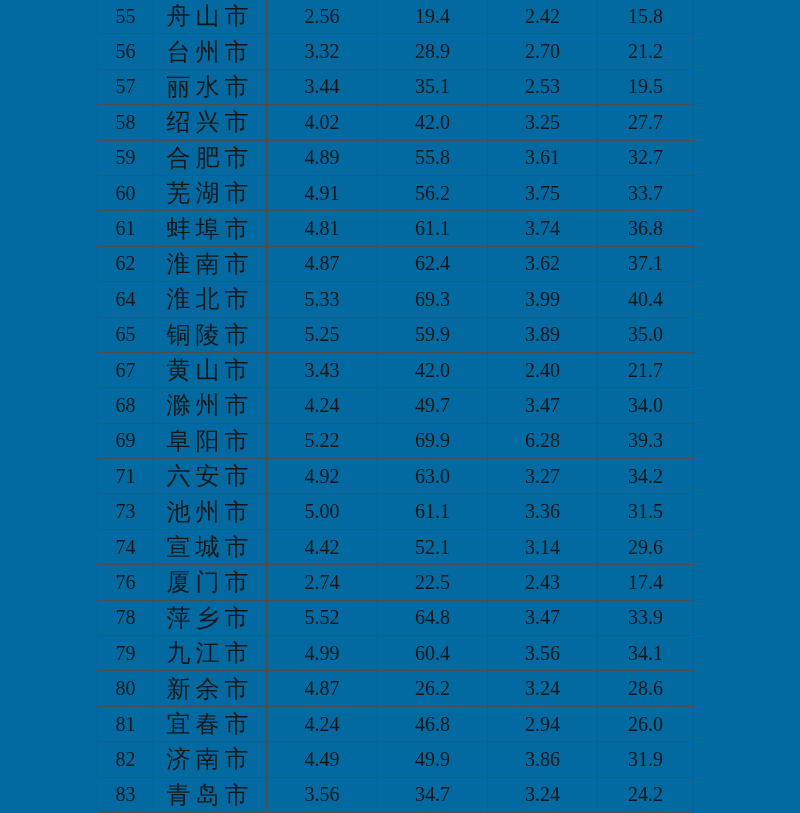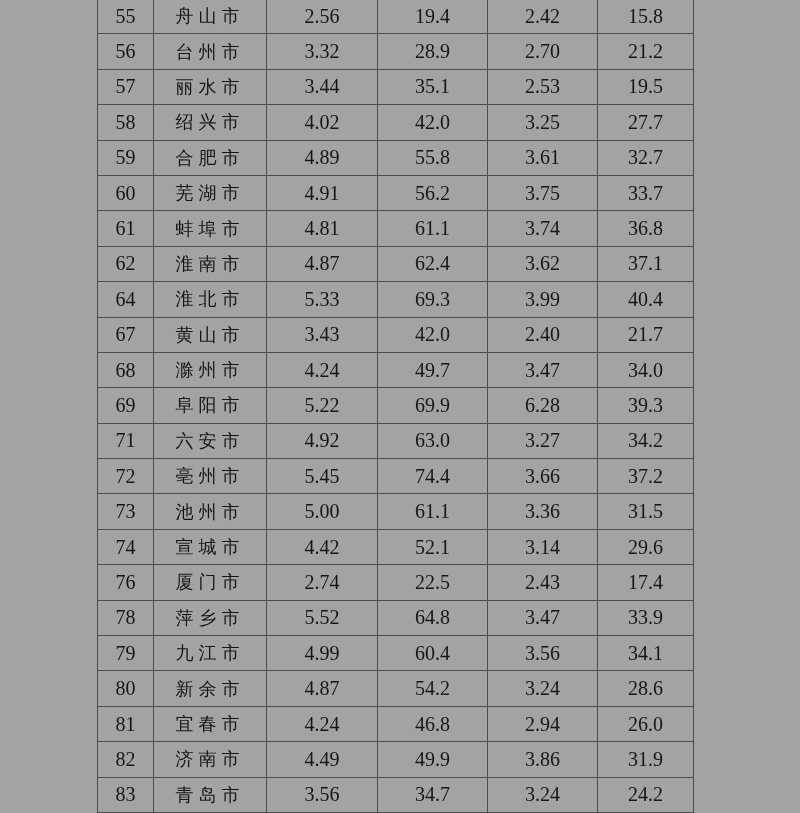--- a/index.html
+++ b/index.html
@@ -7,21 +7,21 @@
     padding: 0;
     width: 800px;
     height: 813px;
     background: #ffffff;
     overflow: hidden;
   }
   .page {
     position: relative;
     width: 800px;
     height: 813px;
-    background: #a3a3a3;
+    background: #0369a1;
   }
   table.data-table {
     position: absolute;
     left: 97px;
     top: -2px;
     width: 596px;
     height: 815px;
     border-collapse: collapse;
     table-layout: fixed;
   }
@@ -31,21 +31,21 @@
     vertical-align: middle;
     padding: 0;
     font-family: "Liberation Serif", "DejaVu Serif", serif;
     color: #161616;
     white-space: nowrap;
     overflow: hidden;
   }
   td.col-no   { font-size: 20px; }
   td.col-num  { font-size: 20px; }
   td.col-city {
-    font-size: 18px;
+    font-size: 24px;
     letter-spacing: 5px;
     padding-left: 5px; 
   }
 </style>
 </head>
 <body>
 
 <div class="page">
   <table class="data-table">
     <colgroup>
@@ -123,20 +123,28 @@
         </tr>
         <tr>
           <td class="col-no">64</td>
           <td class="col-city">淮北市</td>
           <td class="col-num">5.33</td>
           <td class="col-num">69.3</td>
           <td class="col-num">3.99</td>
           <td class="col-num">40.4</td>
         </tr>
         <tr>
+          <td class="col-no">65</td>
+          <td class="col-city">铜陵市</td>
+          <td class="col-num">5.25</td>
+          <td class="col-num">59.9</td>
+          <td class="col-num">3.89</td>
+          <td class="col-num">35.0</td>
+        </tr>
+        <tr>
           <td class="col-no">67</td>
           <td class="col-city">黄山市</td>
           <td class="col-num">3.43</td>
           <td class="col-num">42.0</td>
           <td class="col-num">2.40</td>
           <td class="col-num">21.7</td>
         </tr>
         <tr>
           <td class="col-no">68</td>
           <td class="col-city">滁州市</td>
@@ -155,28 +163,20 @@
         </tr>
         <tr>
           <td class="col-no">71</td>
           <td class="col-city">六安市</td>
           <td class="col-num">4.92</td>
           <td class="col-num">63.0</td>
           <td class="col-num">3.27</td>
           <td class="col-num">34.2</td>
         </tr>
         <tr>
-          <td class="col-no">72</td>
-          <td class="col-city">亳州市</td>
-          <td class="col-num">5.45</td>
-          <td class="col-num">74.4</td>
-          <td class="col-num">3.66</td>
-          <td class="col-num">37.2</td>
-        </tr>
-        <tr>
           <td class="col-no">73</td>
           <td class="col-city">池州市</td>
           <td class="col-num">5.00</td>
           <td class="col-num">61.1</td>
           <td class="col-num">3.36</td>
           <td class="col-num">31.5</td>
         </tr>
         <tr>
           <td class="col-no">74</td>
           <td class="col-city">宣城市</td>
@@ -206,21 +206,21 @@
           <td class="col-city">九江市</td>
           <td class="col-num">4.99</td>
           <td class="col-num">60.4</td>
           <td class="col-num">3.56</td>
           <td class="col-num">34.1</td>
         </tr>
         <tr>
           <td class="col-no">80</td>
           <td class="col-city">新余市</td>
           <td class="col-num">4.87</td>
-          <td class="col-num">54.2</td>
+          <td class="col-num">26.2</td>
           <td class="col-num">3.24</td>
           <td class="col-num">28.6</td>
         </tr>
         <tr>
           <td class="col-no">81</td>
           <td class="col-city">宜春市</td>
           <td class="col-num">4.24</td>
           <td class="col-num">46.8</td>
           <td class="col-num">2.94</td>
           <td class="col-num">26.0</td>

